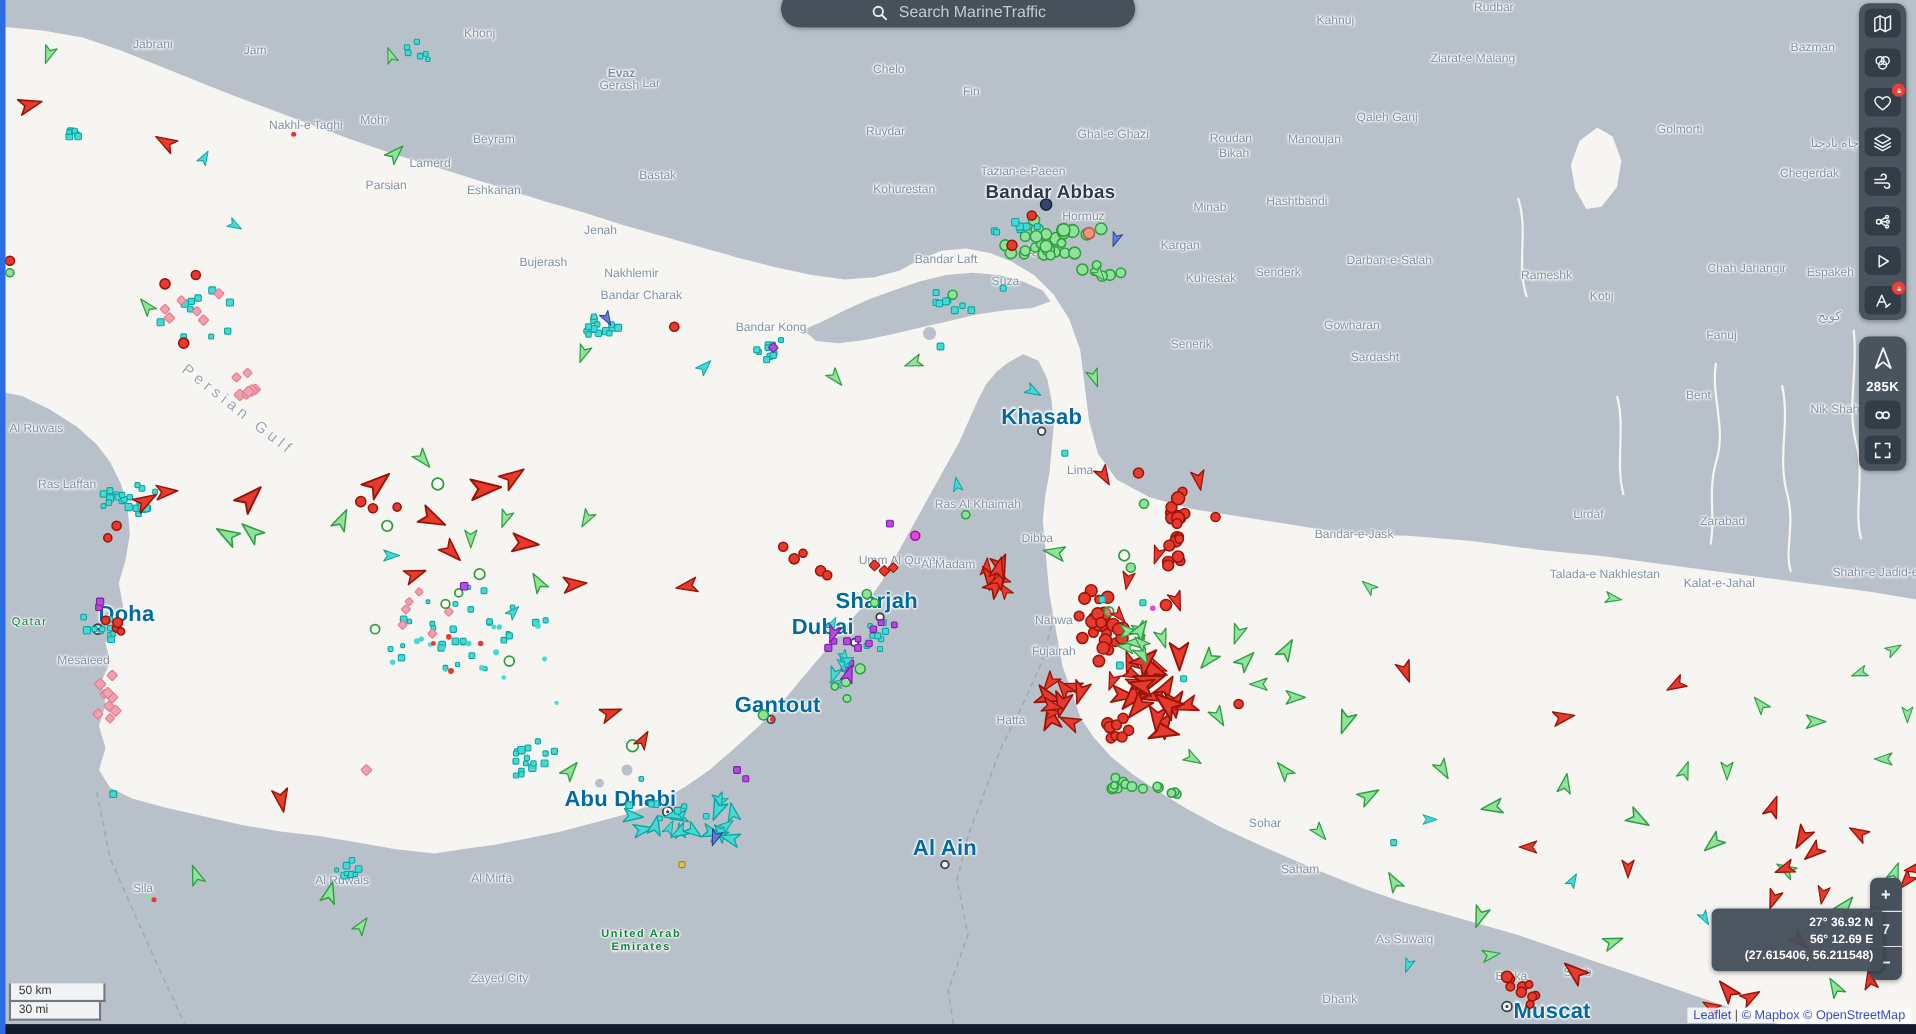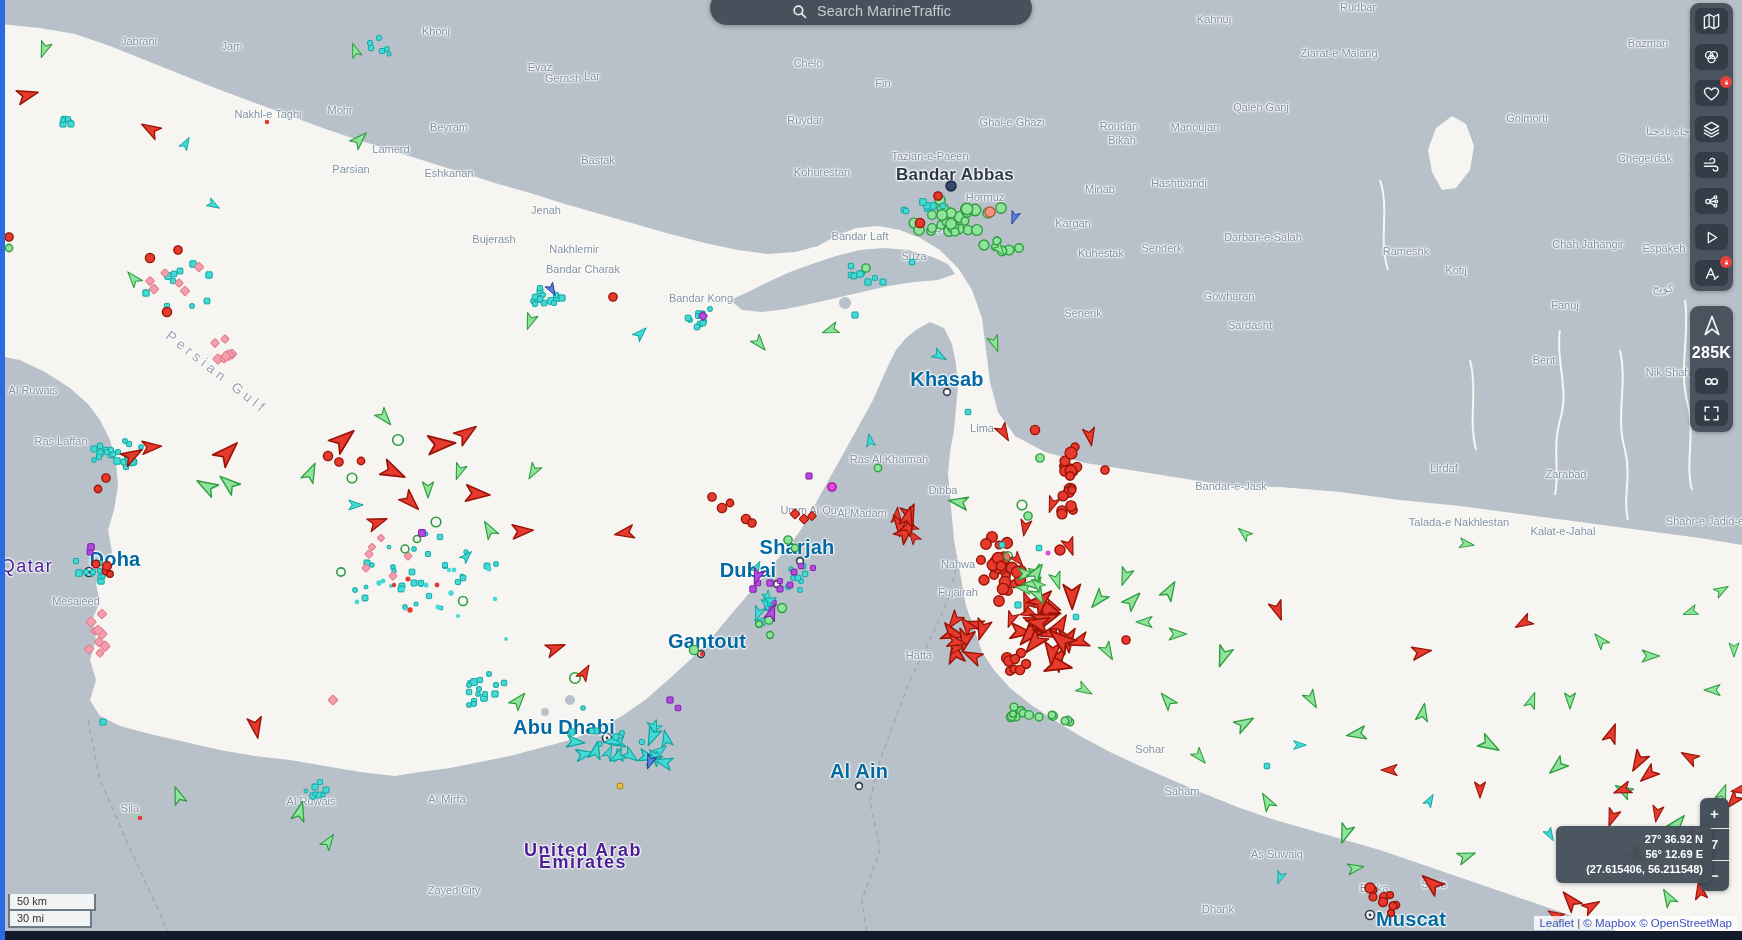--- a/index.html
+++ b/index.html
@@ -6,21 +6,21 @@
   body{width:1742px;height:940px;position:relative;overflow:hidden;
        font-family:"Liberation Sans", sans-serif;}
   #map{position:absolute;inset:0;background:#f6f5f1;overflow:hidden;}
   #geo,#markers{position:absolute;left:0;top:0;width:1742px;height:940px;}
   #labels{position:absolute;left:0;top:0;width:1742px;height:940px;pointer-events:none;}
   .lbl{position:absolute;transform:translate(-50%,-50%);white-space:pre;color:#8392a3;
        font-size:11px;line-height:12px;
        text-shadow:0 1px 2px #fff,0 -1px 2px #fff,1px 0 2px #fff,-1px 0 2px #fff;}
   .lbl.city{font-size:20px;font-weight:bold;color:#0369a1;letter-spacing:.2px;}
   .lbl.citylg{font-size:17px;font-weight:bold;color:#2d3947;letter-spacing:.3px;}
-  .lbl.country{font-size:18px;color:#4c1d95;letter-spacing:1.5px;white-space:pre-line;text-align:center;}
+  .lbl.country{font-size:10px;color:#15803d;letter-spacing:1.5px;white-space:pre-line;text-align:center;}
   .lbl.water{font-size:14px;color:#9aa7b5;letter-spacing:4px;}
   
   .edge-left{position:absolute;left:0;top:0;width:5px;height:940px;background:#2b6be4;z-index:60;}
   .edge-bottom{position:absolute;left:0;bottom:0;width:1742px;height:9px;background:#131a2c;z-index:59;}
   
   .search-pill{position:absolute;top:-9px;left:50%;transform:translateX(-50%);
     width:322px;height:34px;border-radius:17px;background:rgba(67,77,87,.97);
     display:flex;align-items:center;justify-content:center;gap:9px;z-index:50;
     box-shadow:0 1px 5px rgba(0,0,0,.35);}
   .search-pill .ph{color:#c3cad1;font-size:14.5px;padding-top:6px;}
@@ -30,21 +30,21 @@
     display:flex;flex-direction:column;align-items:center;z-index:50;
     box-shadow:0 1px 4px rgba(0,0,0,.3);}
   #panel-main{top:3px;padding:5px 0;gap:10px;}
   #panel-count{top:306px;padding:8px 0 6px;gap:6px;}
   .tbtn{width:33px;height:26px;background:#333d47;border-radius:6px;position:relative;
     display:flex;align-items:center;justify-content:center;cursor:pointer;}
   .tbtn svg{width:19px;height:19px;}
   .lockbadge{position:absolute;top:-4px;right:-4px;width:12px;height:12px;border-radius:50%;
     background:#e8413c;display:flex;align-items:center;justify-content:center;}
   .lockbadge svg{width:7px;height:7px;}
-  .count-label{color:#fff;font-weight:bold;font-size:16px;letter-spacing:.3px;}
+  .count-label{color:#fff;font-weight:bold;font-size:12px;letter-spacing:.3px;}
   .nav-ico{width:24px;height:24px;}
   
   .zoomctl{position:absolute;left:1700px;top:798px;width:29px;height:93px;background:#47515b;
     border-radius:7px;z-index:50;display:flex;flex-direction:column;overflow:hidden;
     box-shadow:0 1px 4px rgba(0,0,0,.3);}
   .zoomctl div{flex:1;display:flex;align-items:center;justify-content:center;color:#f2f4f6;
     font-weight:bold;font-size:15px;cursor:pointer;}
   .zoomctl div + div{border-top:1px solid rgba(255,255,255,.85);}
   
   .coordbox{position:absolute;left:1556px;top:826px;width:138px;background:rgba(69,79,89,.96);
@@ -93,28 +93,28 @@
       <circle cx="89" cy="572" r="1.4" fill="#333d4a"></circle>
       <circle cx="859" cy="786" r="3.4" fill="#f8f8f6" stroke="#333d4a" stroke-width="1.6"></circle>
       <circle cx="1370" cy="915" r="4.5" fill="#f8f8f6" stroke="#333d4a" stroke-width="1.6"></circle>
       <circle cx="1370" cy="915" r="1.4" fill="#333d4a"></circle>
       <circle cx="947" cy="392" r="3.4" fill="#f8f8f6" stroke="#333d4a" stroke-width="1.6"></circle>
     </svg>
   <div id="labels">
       <div class="lbl" style="left: 139px; top: 41px;">Jabrani</div>
       <div class="lbl" style="left: 232px; top: 46px;">Jam</div>
       <div class="lbl" style="left: 436px; top: 31px;">Khonj</div>
-      <div class="lbl" style="left: 540px; top: 67px;">Evaz</div>
+      <div class="lbl" style="left: 565px; top: 67px; font-weight: bold;">Evaz</div>
       <div class="lbl" style="left: 563px; top: 78px;">Gerash</div>
       <div class="lbl" style="left: 592px; top: 76px;">Lar</div>
       <div class="lbl" style="left: 808px; top: 63px;">Chelo</div>
       <div class="lbl" style="left: 883px; top: 83px;">Fin</div>
       <div class="lbl" style="left: 795px; top: 120px; padding-left: 20px;">Ruydar</div>
       <div class="lbl" style="left: 340px; top: 110px;">Mohr</div>
-      <div class="lbl" style="left: 268px; top: 114px;">Nakhl-e Taghi</div>
+      <div class="lbl" style="left: 278px; top: 114px;">Nakhl-e Taghi</div>
       <div class="lbl" style="left: 449px; top: 127px;">Beyram</div>
       <div class="lbl" style="left: 391px; top: 149px;">Lamerd</div>
       <div class="lbl" style="left: 351px; top: 169px;">Parsian</div>
       <div class="lbl" style="left: 449px; top: 173px;">Eshkanan</div>
       <div class="lbl" style="left: 598px; top: 160px;">Bastak</div>
       <div class="lbl" style="left: 546px; top: 210px;">Jenah</div>
       <div class="lbl" style="left: 494px; top: 239px;">Bujerash</div>
       <div class="lbl" style="left: 574px; top: 249px;">Nakhlemir</div>
       <div class="lbl" style="left: 583px; top: 269px;">Bandar Charak</div>
       <div class="lbl" style="left: 701px; top: 298px;">Bandar Kong</div>

